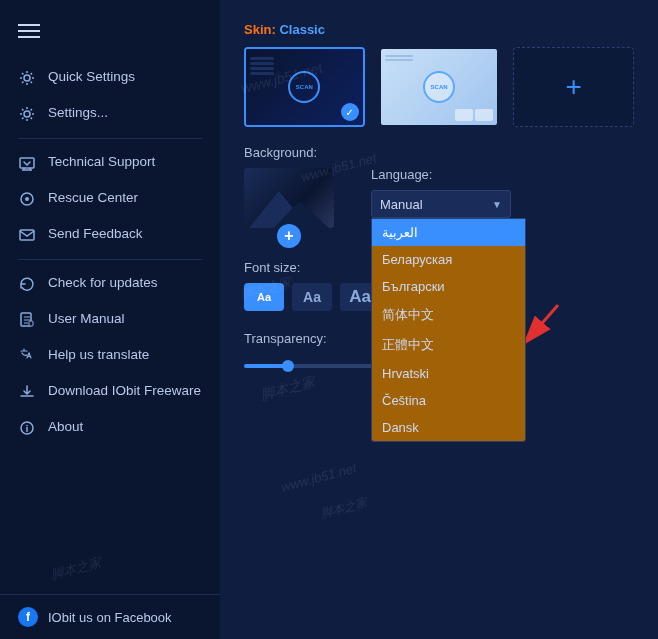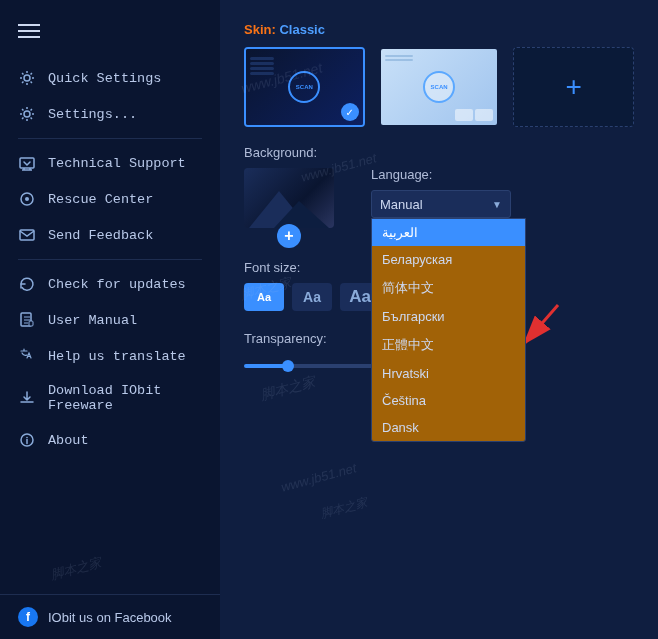--- a/index.html
+++ b/index.html
@@ -32,28 +32,26 @@
     .sidebar-hamburger span {
       display: block;
       width: 22px;
       height: 2px;
       background: #cdd8f0;
       margin: 4px 0;
     }
 
     .sidebar-item {
       display: flex;
-      align-items: center;
       padding: 9px 18px;
       cursor: pointer;
       font-size: 13.5px;
       color: #b8c8e8;
       gap: 12px;
       transition: background 0.15s;
-      font-family: Liberation Mono, monospace;
     }
 
     .sidebar-divider {
       height: 1px;
       background: #1e2d50;
       margin: 6px 18px;
     }
 
     .sidebar-icon {
       width: 18px;
@@ -484,22 +482,22 @@
       <div class="sub-label">Language:</div>
       <div class="language-dropdown-container">
         <div class="language-selected">
           <span>Manual</span>
           <span style="font-size:10px;color:#8aabda;">▼</span>
         </div>
 
         <div class="language-dropdown">
           <div class="lang-item highlighted">العربية</div>
           <div class="lang-item">Беларуская</div>
+          <div class="lang-item">Български</div>
           <div class="lang-item">简体中文</div>
-          <div class="lang-item">Български</div>
           <div class="lang-item">正體中文</div>
           <div class="lang-item">Hrvatski</div>
           <div class="lang-item">Čeština</div>
           <div class="lang-item">Dansk</div>
         </div>
       </div>
     </div>
   </div>
 
   <div class="sub-section" style="margin-bottom:20px;">

